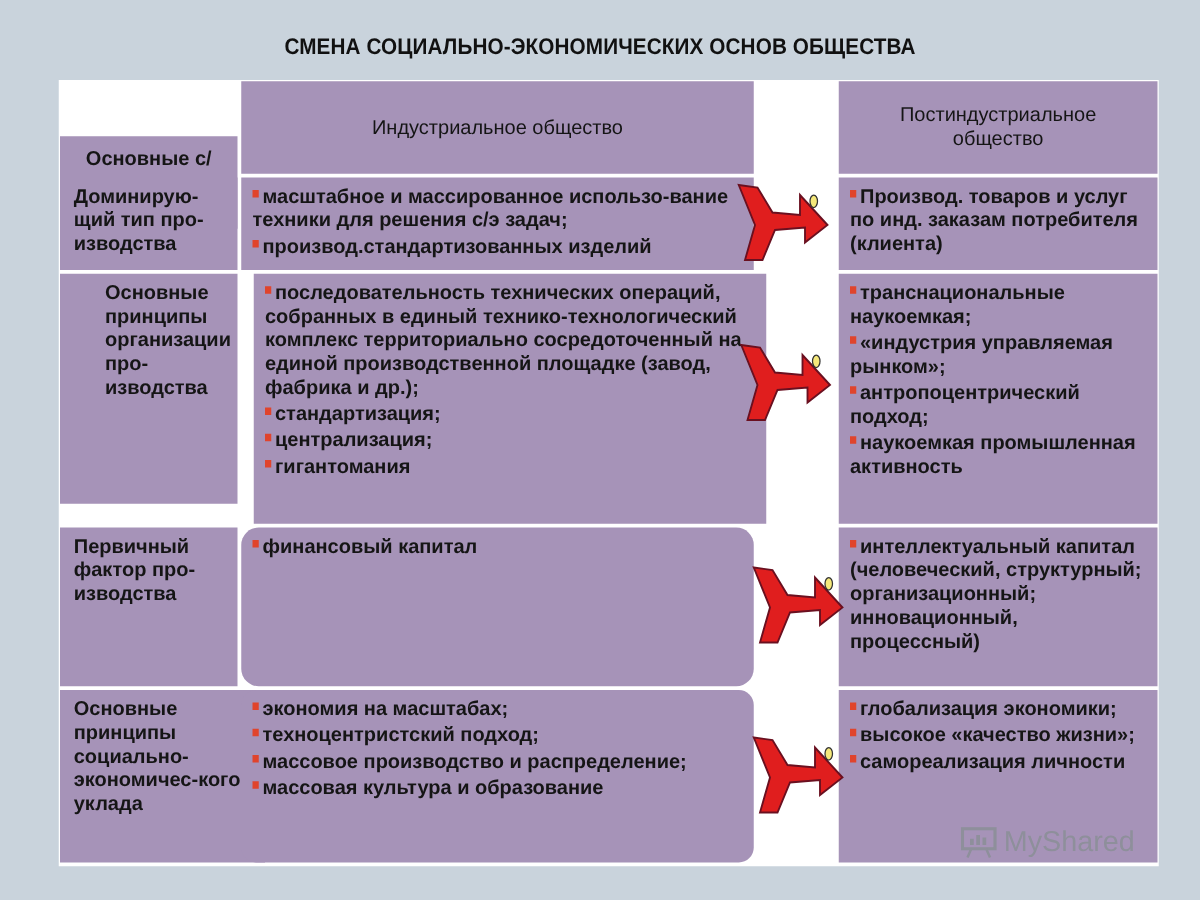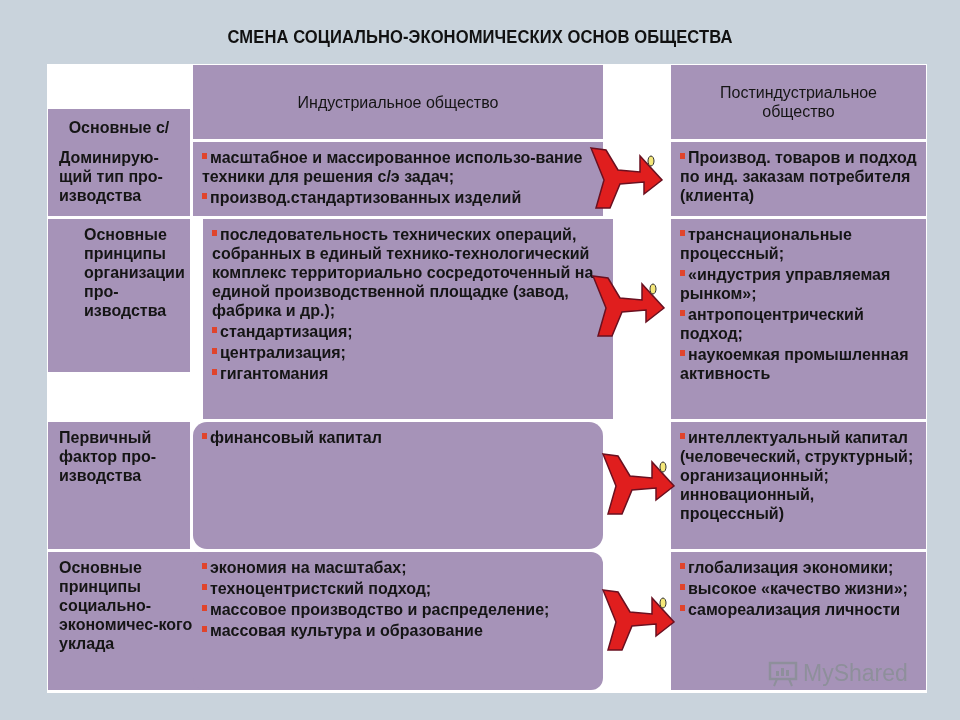--- a/index.html
+++ b/index.html
@@ -54,32 +54,32 @@
   <div class="cell hdr" style="left:624px;top:1px;width:255px;height:74px;">
     <span style="display:block;width:190px;">Постиндустриальное общество</span>
   </div>
 
   <div class="cell rowlabel" style="left:1px;top:78px;width:142px;height:74px;">Доминирую-щий тип про-изводства</div>
   <div class="cell content bold" style="left:146px;top:78px;width:410px;height:74px;">
     <div class="item"><span class="bullet"></span><span>масштабное и массированное использо-вание техники для решения с/э задач;</span></div>
     <div class="item"><span class="bullet"></span><span>производ.стандартизованных изделий</span></div>
   </div>
   <div class="cell content post" style="left:624px;top:78px;width:255px;height:74px;">
-    <div class="item"><span class="bullet"></span><span>Производ. товаров и подход по инд. заказам потребителя (клиента)</span></div>
+    <div class="item"><span class="bullet"></span><span>Производ. товаров и услуг по инд. заказам потребителя (клиента)</span></div>
   </div>
 
-  <div class="cell rowlabel" style="left:1px;top:155px;width:142px;height:153px;padding-left:36px;">Основные принципы организации про-изводства</div>
+  <div class="cell rowlabel" style="left:1px;top:155px;width:142px;height:184px;padding-left:36px;">Основные принципы организации про-изводства</div>
   <div class="cell content bold" style="left:156px;top:155px;width:410px;height:200px;">
     <div class="item"><span class="bullet"></span><span>последовательность технических операций, собранных в единый технико-технологический комплекс территориально сосредоточенный на единой производственной площадке (завод, фабрика и др.);</span></div>
     <div class="item"><span class="bullet"></span><span>стандартизация;</span></div>
     <div class="item"><span class="bullet"></span><span>централизация;</span></div>
     <div class="item"><span class="bullet"></span><span>гигантомания</span></div>
   </div>
   <div class="cell content post" style="left:624px;top:155px;width:255px;height:200px;">
-    <div class="item"><span class="bullet"></span><span>транснациональные процессный;</span></div>
+    <div class="item"><span class="bullet"></span><span>транснациональные наукоемкая;</span></div>
     <div class="item"><span class="bullet"></span><span>«индустрия управляемая рынком»;</span></div>
     <div class="item"><span class="bullet"></span><span>антропоцентрический подход;</span></div>
     <div class="item"><span class="bullet"></span><span>наукоемкая промышленная активность</span></div>
   </div>
 
   <div class="cell rowlabel" style="left:1px;top:358px;width:142px;height:127px;">Первичный фактор про-изводства</div>
   <div class="cell content bold" style="left:146px;top:358px;width:410px;height:127px;border-radius:14px;">
     <div class="item"><span class="bullet"></span><span>финансовый капитал</span></div>
   </div>
   <div class="cell content post" style="left:624px;top:358px;width:255px;height:127px;">

